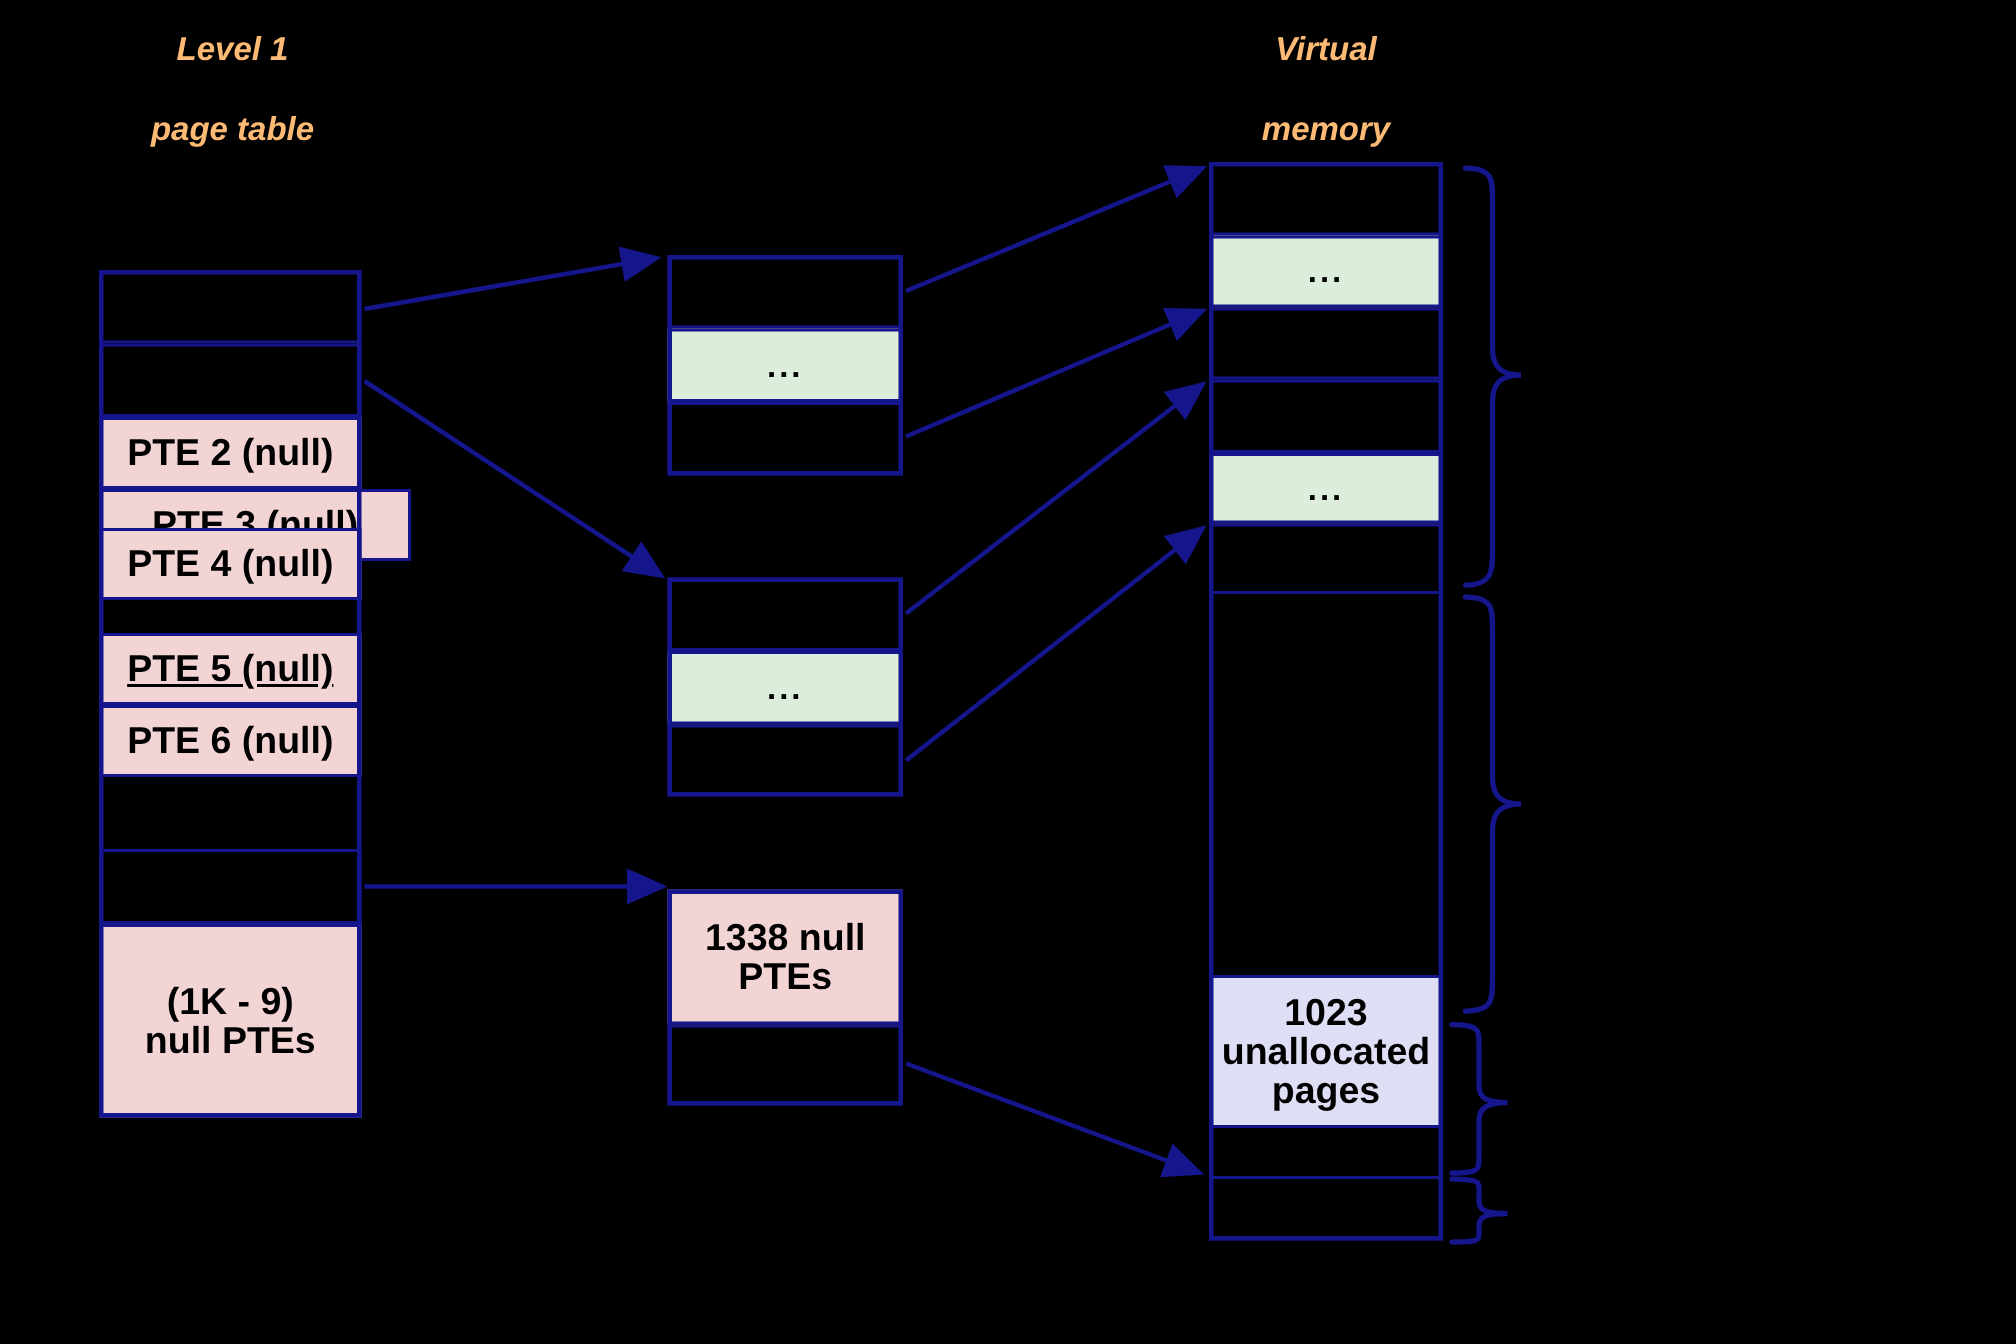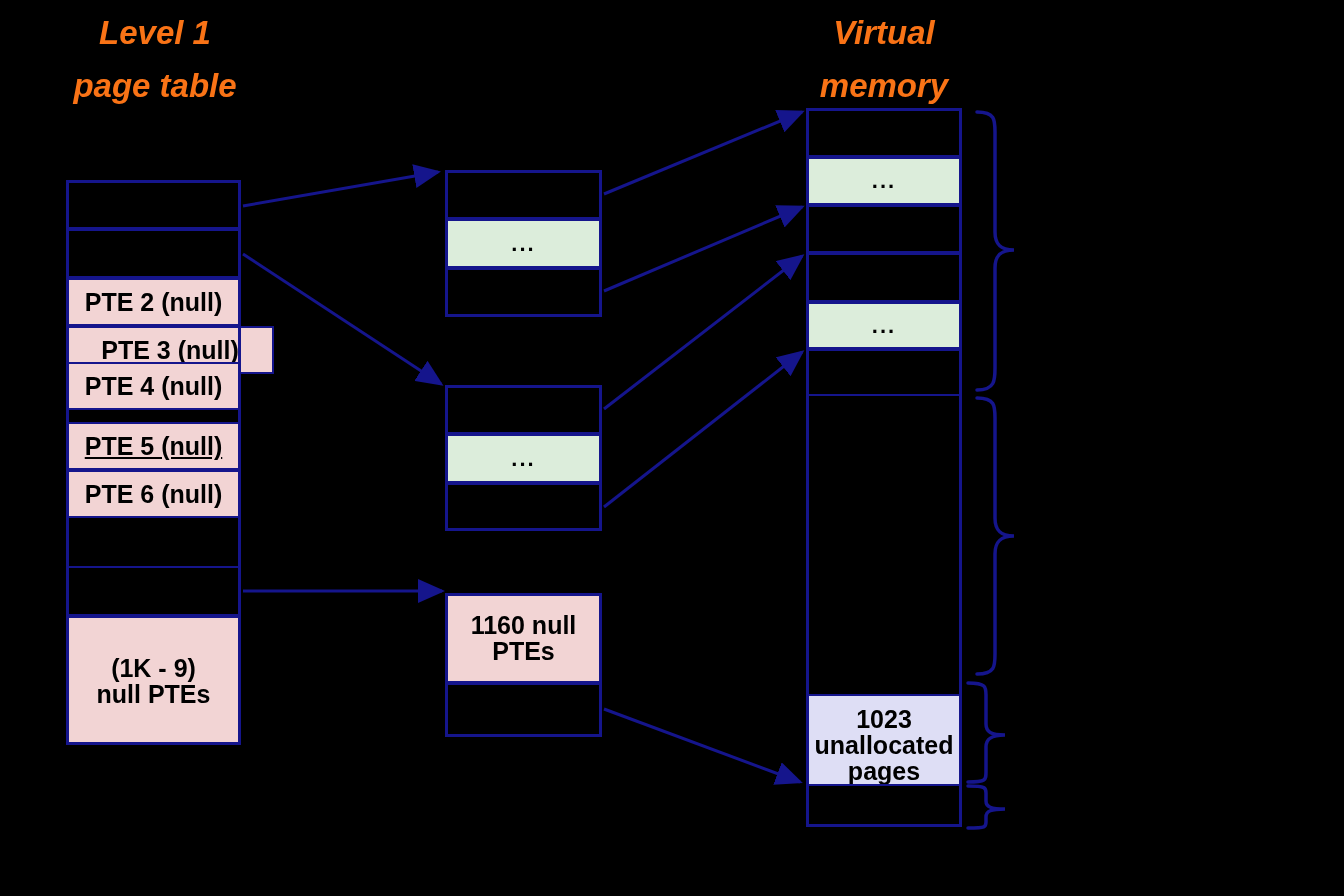--- a/index.html
+++ b/index.html
@@ -8,24 +8,24 @@
     position:relative;
     width:1344px;height:896px;
     background:#000000;
     overflow:hidden;
     font-family:"Liberation Sans", sans-serif;
   }
   
   .col-head{
     position:absolute;
     text-align:center;
-    color:#f97316;
+    color:#fdba74;
     font-weight:bold;
     font-style:italic;
-    font-size:33px;
+    font-size:22px;
     line-height:53px;
     letter-spacing:0px;
     white-space:pre-line;
   }
   
   .cell{
     position:absolute;
     box-sizing:border-box;
     border:2px solid #15158c;
     display:flex;
@@ -67,50 +67,50 @@
 page table</div>
 
 
   <div class="col-head" style="left:749px;top:6px;width:270px;">Virtual
 memory</div>
 
   <div class="cell c-black" style="left:66px;top:180px;width:175px;height:49px;"></div>
   <div class="cell c-black" style="left:66px;top:229px;width:175px;height:49px;"></div>
   <div class="cell c-pink" style="left:66px;top:278px;width:175px;height:48px;">PTE 2 (null)</div>
   <div class="cell c-pink" style="left:66px;top:326px;width:208px;height:48px;">PTE 3 (null)</div>
-  <div class="cell c-pink" style="left:66px;top:362px;width:175px;height:48px;">PTE 4 (null)</div>
+  <div class="cell c-pink" style="left:66px;top:352px;width:175px;height:48px;">PTE 4 (null)</div>
   <div class="cell c-pink" style="left:66px;top:422px;width:175px;height:48px;text-decoration:underline;">PTE 5 (null)</div>
   <div class="cell c-pink" style="left:66px;top:470px;width:175px;height:48px;text-align:right;">PTE 6 (null)</div>
   <div class="cell c-black" style="left:66px;top:566px;width:175px;height:50px;"></div>
   <div class="cell c-pink" style="left:66px;top:616px;width:175px;height:129px;">(1K - 9)
 null PTEs</div>
   <div class="frame" style="left:66px;top:180px;width:175px;height:565px;"></div>
 
   <div class="cell c-black" style="left:445px;top:170px;width:157px;height:49px;"></div>
   <div class="cell c-green c-dots" style="left:445px;top:219px;width:157px;height:49px;">...</div>
   <div class="cell c-black" style="left:445px;top:268px;width:157px;height:49px;"></div>
   <div class="frame" style="left:445px;top:170px;width:157px;height:147px;"></div>
 
   <div class="cell c-black" style="left:445px;top:385px;width:157px;height:49px;"></div>
   <div class="cell c-green c-dots" style="left:445px;top:434px;width:157px;height:49px;">...</div>
   <div class="cell c-black" style="left:445px;top:483px;width:157px;height:48px;"></div>
   <div class="frame" style="left:445px;top:385px;width:157px;height:146px;"></div>
 
-  <div class="cell c-pink" style="left:445px;top:593px;width:157px;height:90px;">1160 null
+  <div class="cell c-pink" style="left:445px;top:593px;width:157px;height:90px;">1338 null
 PTEs</div>
   <div class="cell c-black" style="left:445px;top:683px;width:157px;height:54px;"></div>
   <div class="frame" style="left:445px;top:593px;width:157px;height:144px;"></div>
 
   <div class="cell c-black" style="left:806px;top:108px;width:156px;height:49px;"></div>
   <div class="cell c-green c-dots" style="left:806px;top:157px;width:156px;height:48px;">...</div>
   <div class="cell c-black" style="left:806px;top:205px;width:156px;height:48px;"></div>
   <div class="cell c-black" style="left:806px;top:253px;width:156px;height:49px;"></div>
   <div class="cell c-green c-dots" style="left:806px;top:302px;width:156px;height:47px;">...</div>
   <div class="cell c-black" style="left:806px;top:349px;width:156px;height:47px;"></div>
-  <div class="cell c-lav" style="left:806px;top:694px;width:156px;height:102px;">1023
+  <div class="cell c-lav" style="left:806px;top:650px;width:156px;height:102px;">1023
 unallocated
 pages</div>
   <div class="cell c-black" style="left:806px;top:784px;width:156px;height:43px;"></div>
   <div class="frame" style="left:806px;top:108px;width:156px;height:719px;"></div>
 
   <svg class="overlay" viewBox="0 0 1344 896" xmlns="http://www.w3.org/2000/svg">
     <defs>
       <marker id="ah" markerWidth="9" markerHeight="8" refX="8" refY="4" orient="auto" markerUnits="strokeWidth">
         <path d="M0,0 L9,4 L0,8 z" fill="#15158c"></path>
       </marker>

